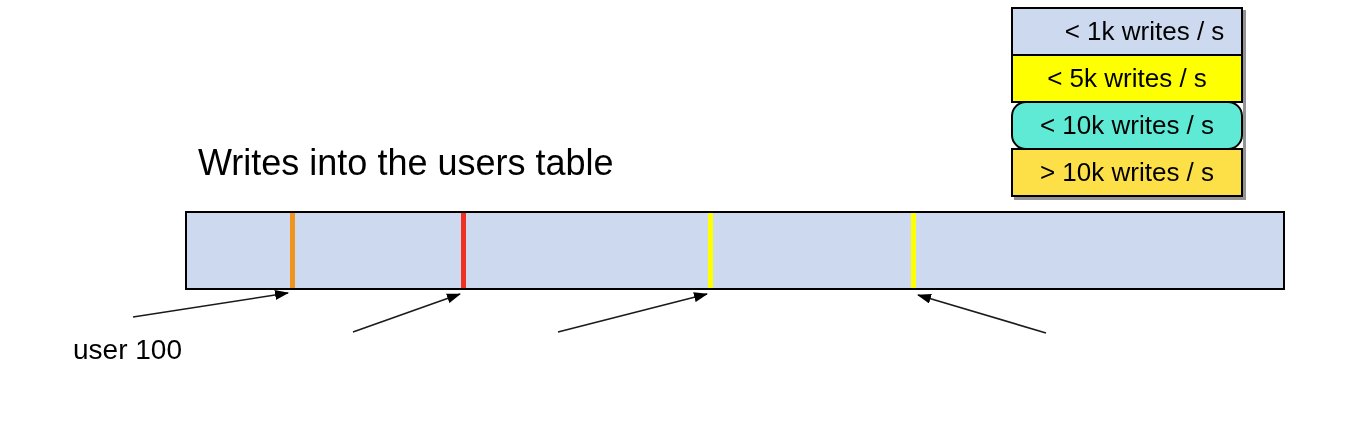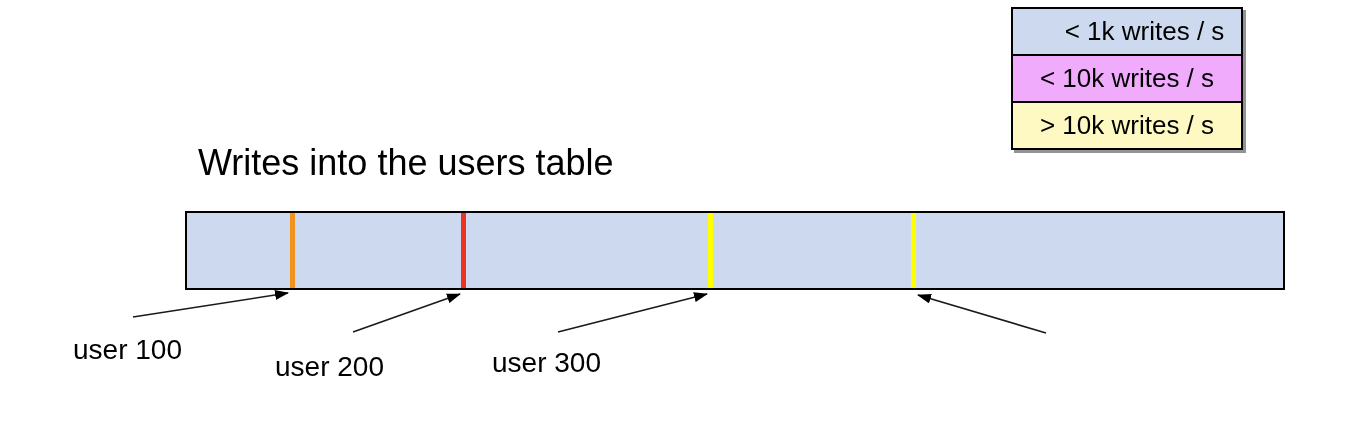--- a/index.html
+++ b/index.html
@@ -69,24 +69,27 @@
 <body>
 
 <div class="canvas">
 
   <div class="title">Writes into the users table</div>
 
   <div class="legend">
     <div class="legend-row" style="background: rgb(205, 217, 238); padding-left: 35px;">
       <span>&lt; 1k writes / s</span>
     </div>
-    <div class="legend-row" style="background: #f0abfc;">
+    <div class="legend-row" style="background: rgb(254, 255, 0);">
+      <span>&lt; 5k writes / s</span>
+    </div>
+    <div class="legend-row" style="background: #5eead4; border-radius: 15px;">
       <span>&lt; 10k writes / s</span>
     </div>
-    <div class="legend-row" style="background: #fef9c3;">
+    <div class="legend-row" style="background: #fde047;">
       <span>&gt; 10k writes / s</span>
     </div>
   </div>
 
   <div class="bar" style="background: rgb(205, 217, 238); border-color: rgb(0, 0, 0);">
     <div class="marker" style="left: 102.5px; background: rgb(240, 148, 31);"></div>
     <div class="marker" style="left: 273.5px; background: rgb(238, 49, 35);"></div>
     <div class="marker" style="left: 520.5px; background: rgb(254, 255, 0);"></div>
     <div class="marker" style="left: 723.5px; background: rgb(254, 255, 0);"></div>
   </div>
@@ -97,16 +100,14 @@
         <path d="M0,0 L14,5 L0,10 Z"></path>
       </marker>
     </defs>
   <line x1="133" y1="317" x2="288" y2="293" stroke="#1a1a1a" stroke-width="1.6" marker-end="url(#arrowhead)"></line>
       <line x1="353" y1="332" x2="460" y2="294" stroke="#1a1a1a" stroke-width="1.6" marker-end="url(#arrowhead)"></line>
       <line x1="558" y1="332" x2="707" y2="294" stroke="#1a1a1a" stroke-width="1.6" marker-end="url(#arrowhead)"></line>
       <line x1="1046" y1="333" x2="918" y2="295" stroke="#1a1a1a" stroke-width="1.6" marker-end="url(#arrowhead)"></line>
     </svg>
 
   <div class="user-label" style="left: 55px; top: 334px; margin-left: 18px;">user 100</div>
-  <div class="user-label" style="left: 275px; top: 351px;">user 200</div>
-  <div class="user-label" style="left: 492px; top: 347px;">user 300</div>
 
 </div>
 
 </body></html>

